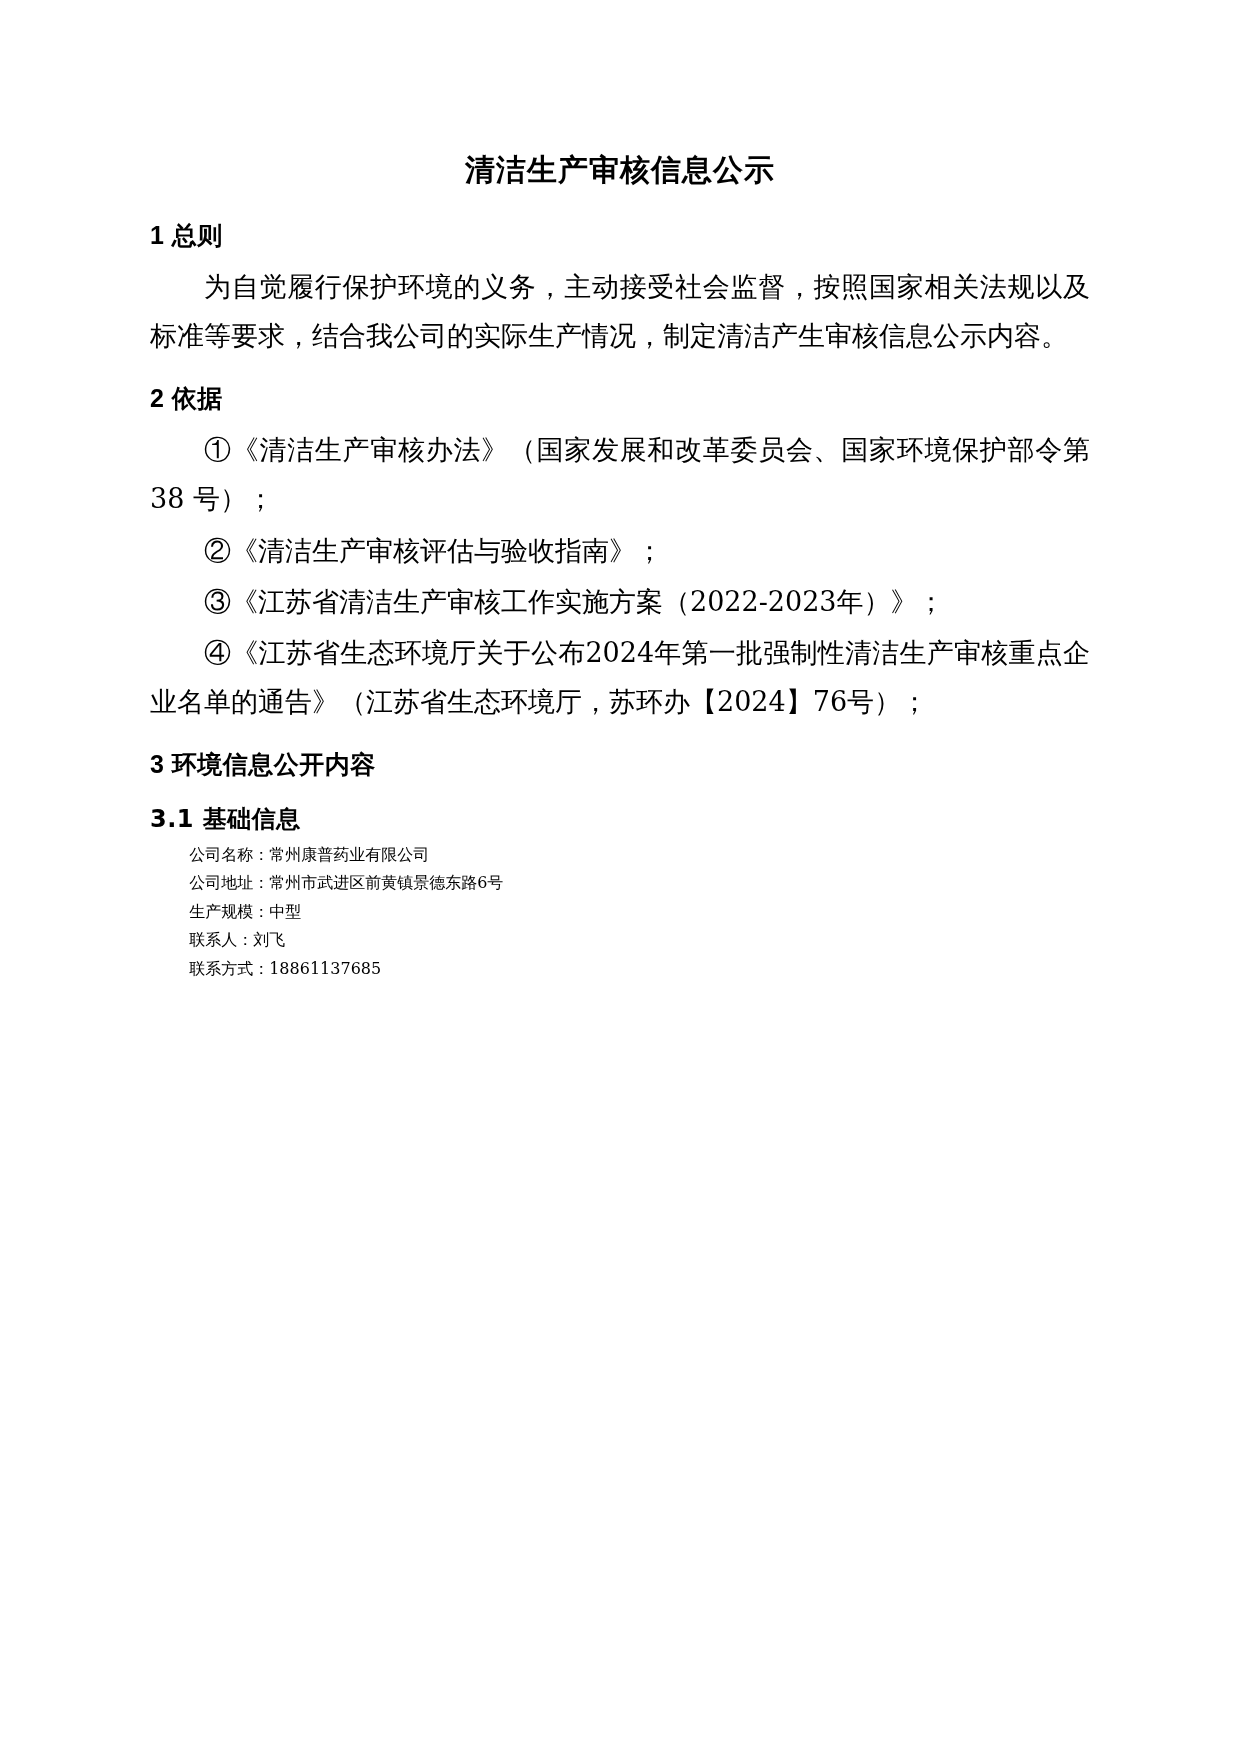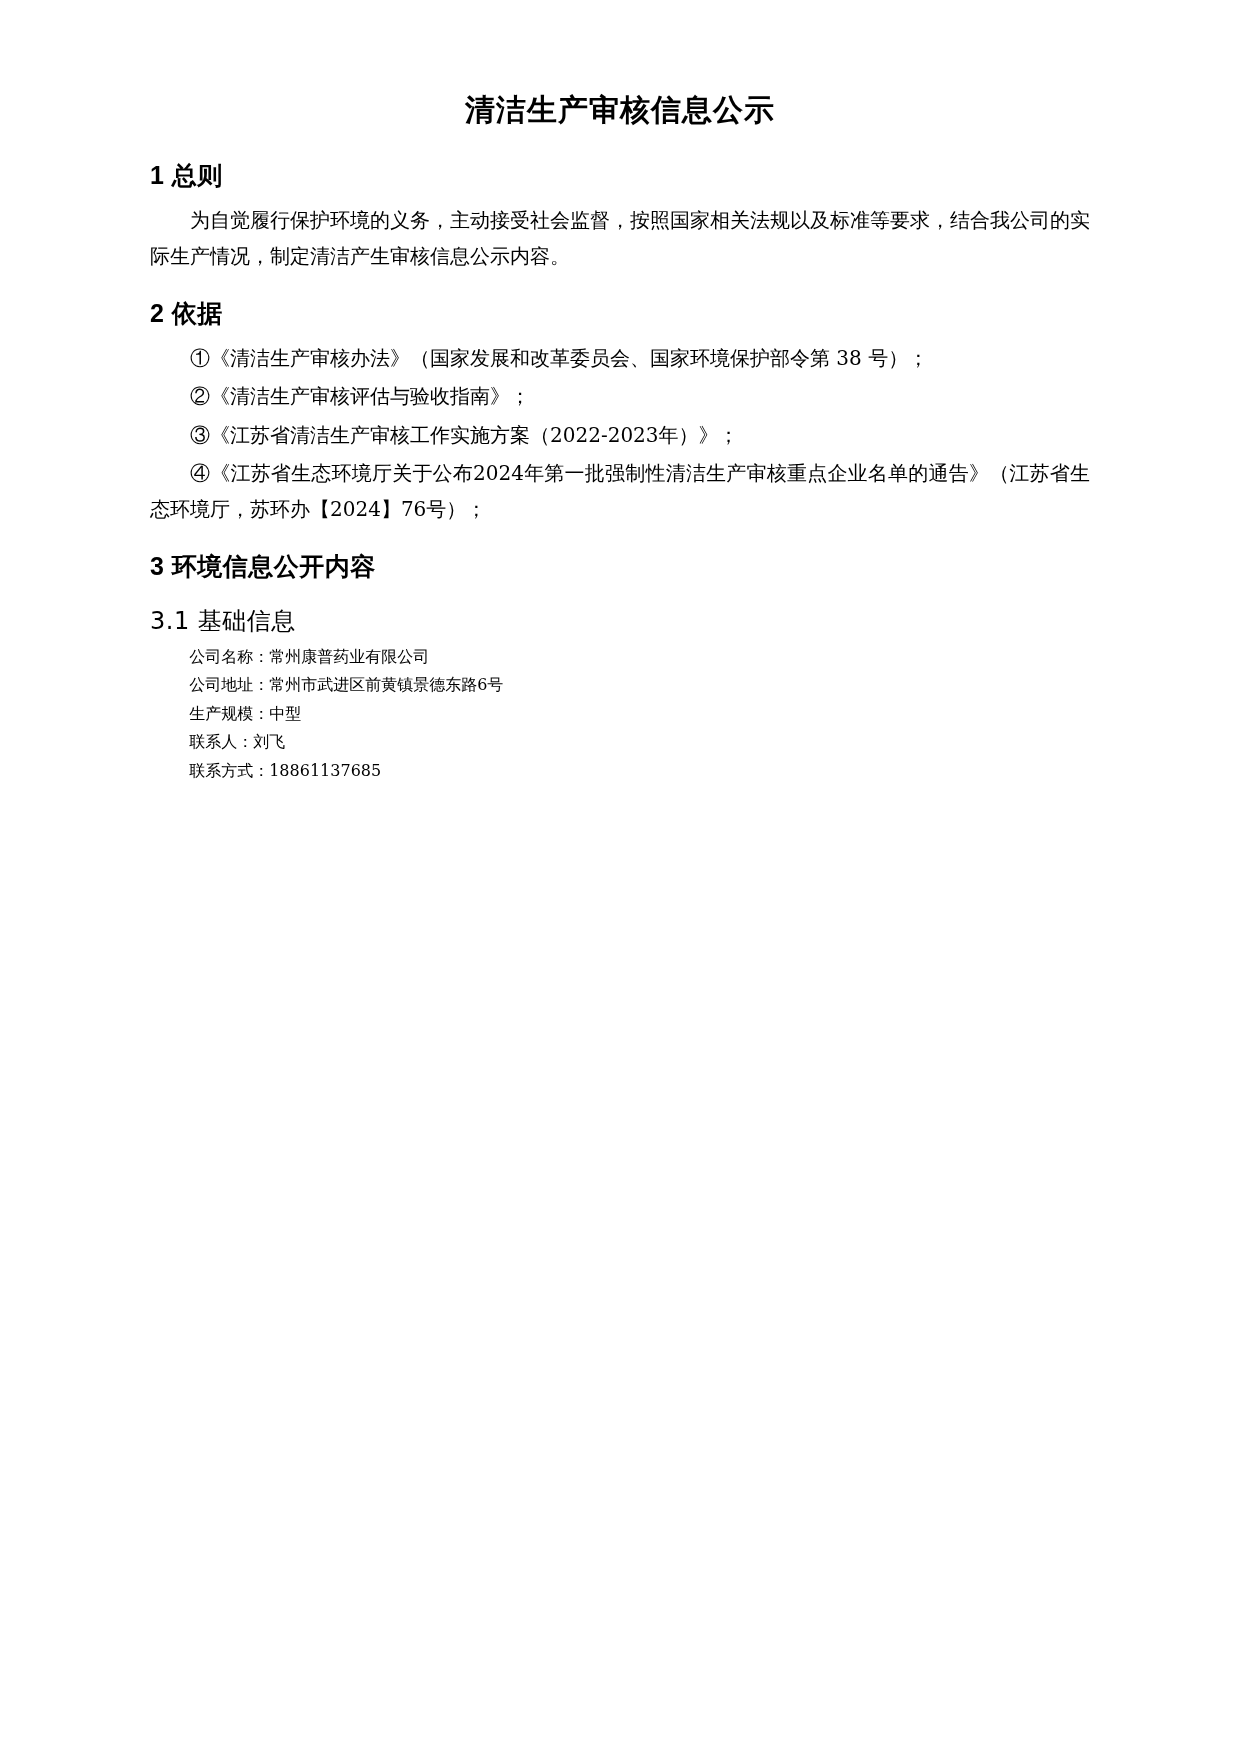--- a/index.html
+++ b/index.html
@@ -12,46 +12,46 @@
     height: 1753px;
     font-family: "DejaVu Serif", "Liberation Serif", serif;
     color: #000000;
     -webkit-font-smoothing: antialiased;
   }
   .page {
     position: relative;
     width: 1240px;
     height: 1255px;
     box-sizing: border-box;
-    padding: 60px 150px 0 150px;
+    padding: 120px 150px 0 150px;
   }
   .doc-title {
     text-align: center;
     font-size: 30px;
     font-weight: bold;
     letter-spacing: 1px;
     margin: 30px 0 28px 0;
     font-family: "DejaVu Sans", "Liberation Sans", sans-serif;
   }
   h2.section-heading {
     font-size: 25px;
     font-weight: bold;
     margin: 22px 0 10px 0;
     font-family: Liberation Sans, sans-serif;
     letter-spacing: 0.5px;
   }
   h3.sub-heading {
     font-size: 24px;
-    font-weight: normal;
+    font-weight: bold;
     margin: 22px 0 6px 0;
     font-family: "DejaVu Sans", "Liberation Sans", sans-serif;
     letter-spacing: 0.5px;
   }
   p.body-text {
-    font-size: 20px;
+    font-size: 27px;
     line-height: 1.82;
     margin: 0 0 2px 0;
     text-align: justify;
     text-justify: inter-ideograph;
     text-indent: 2em;
   }
   .info-list {
     margin: 4px 0 0 0;
     padding: 0;
     list-style: none;

